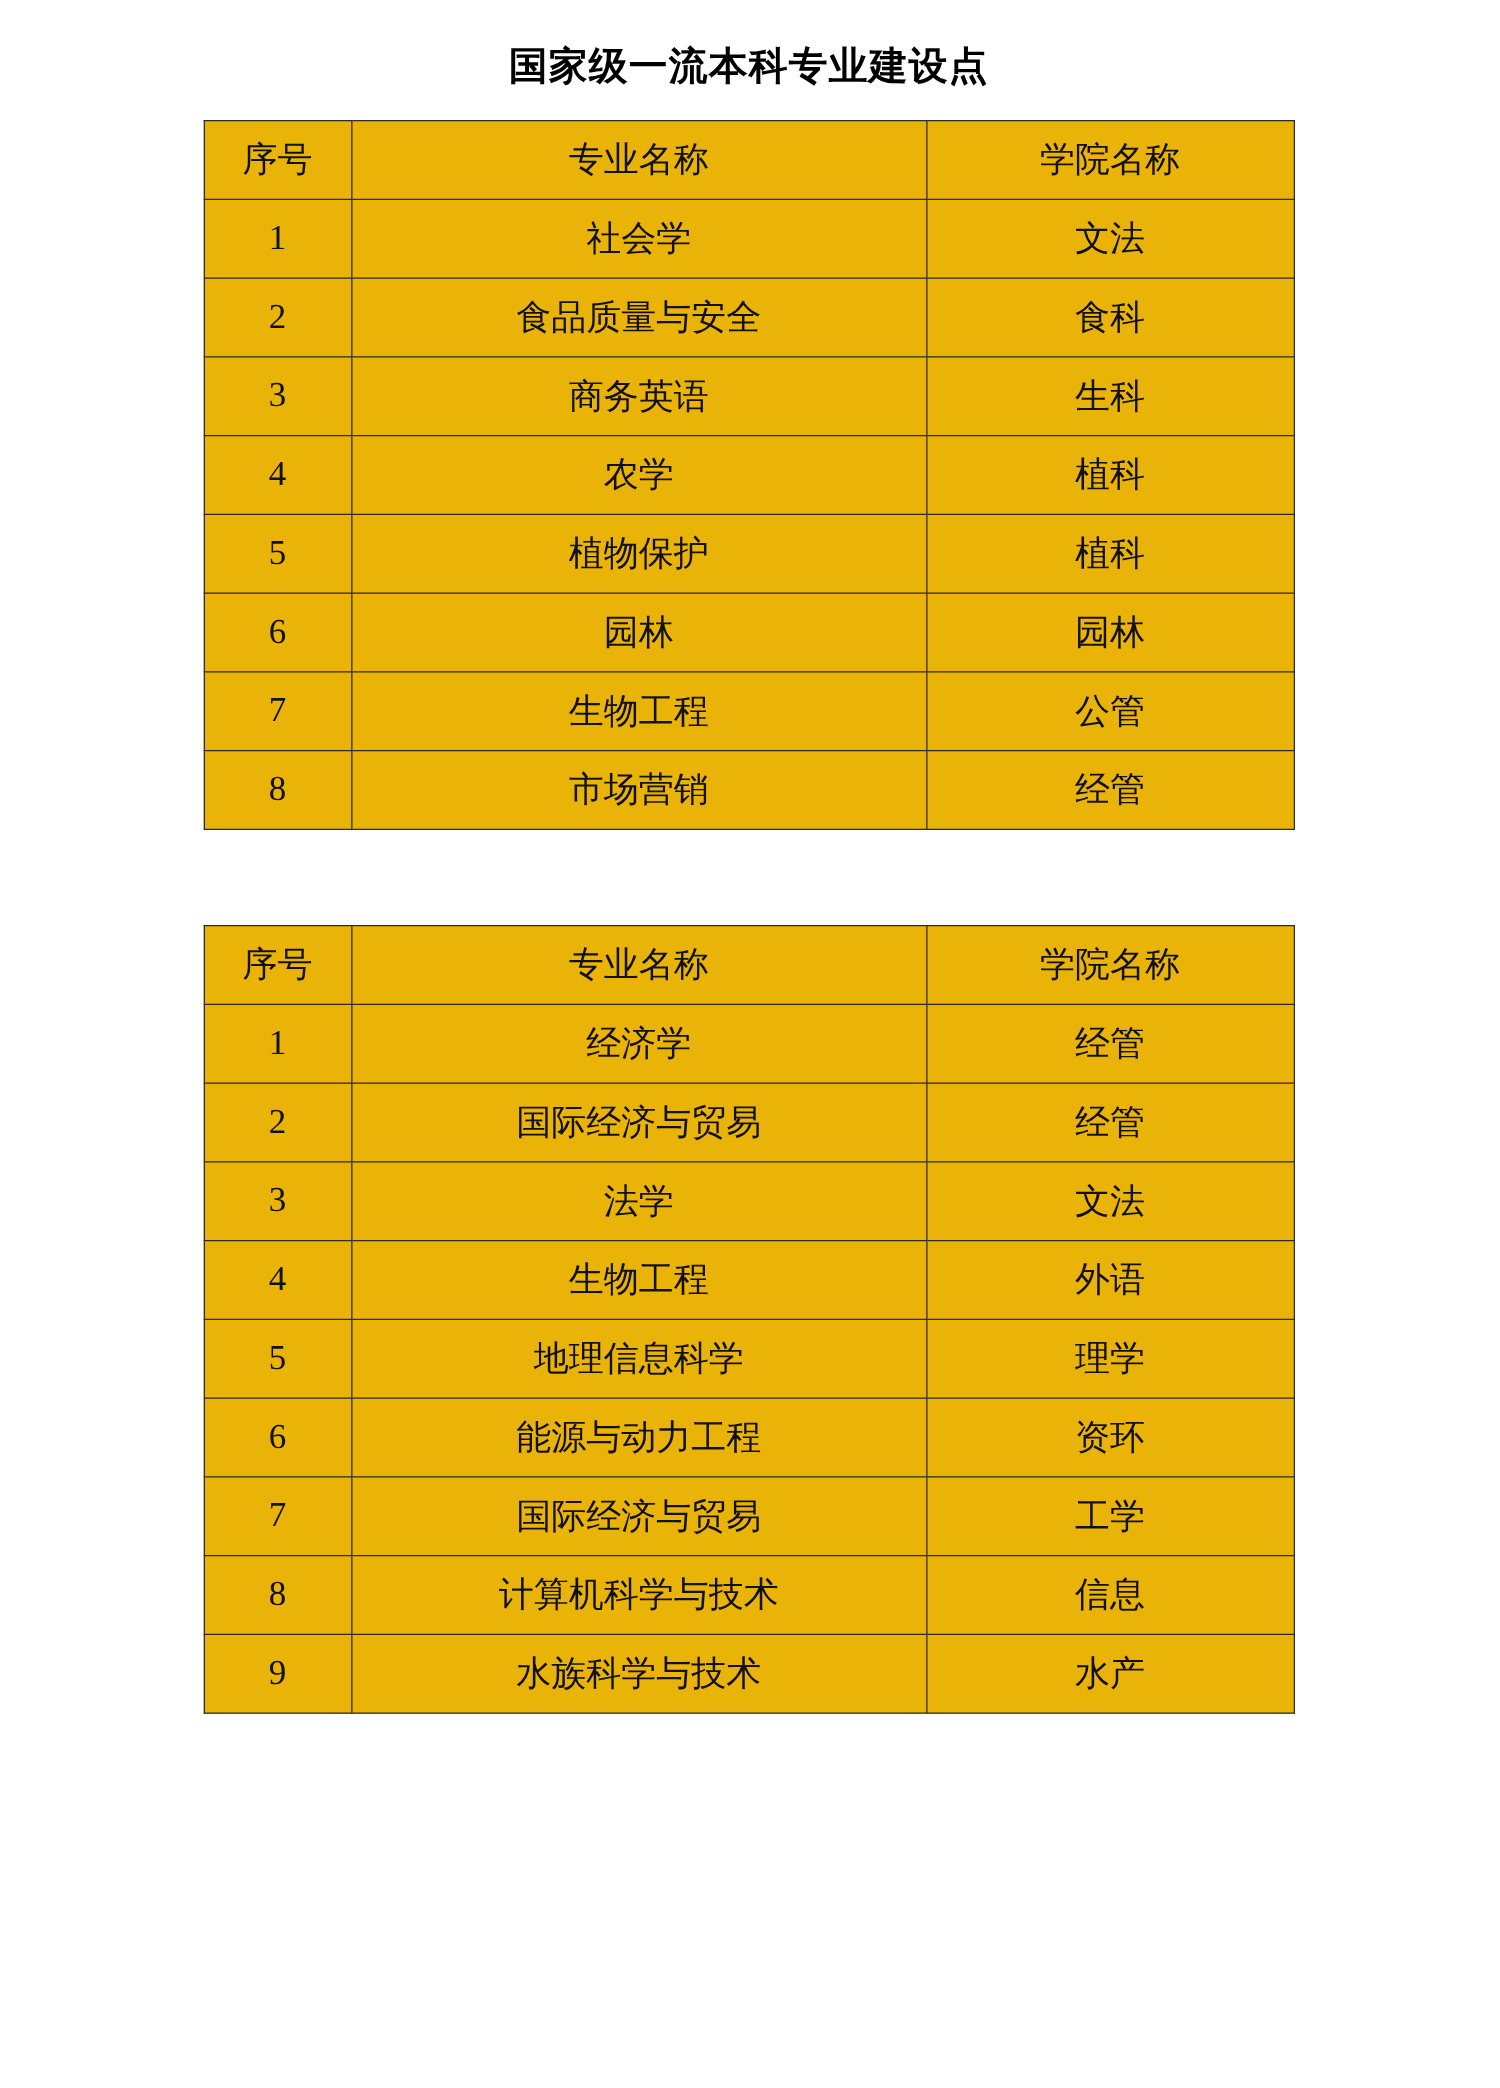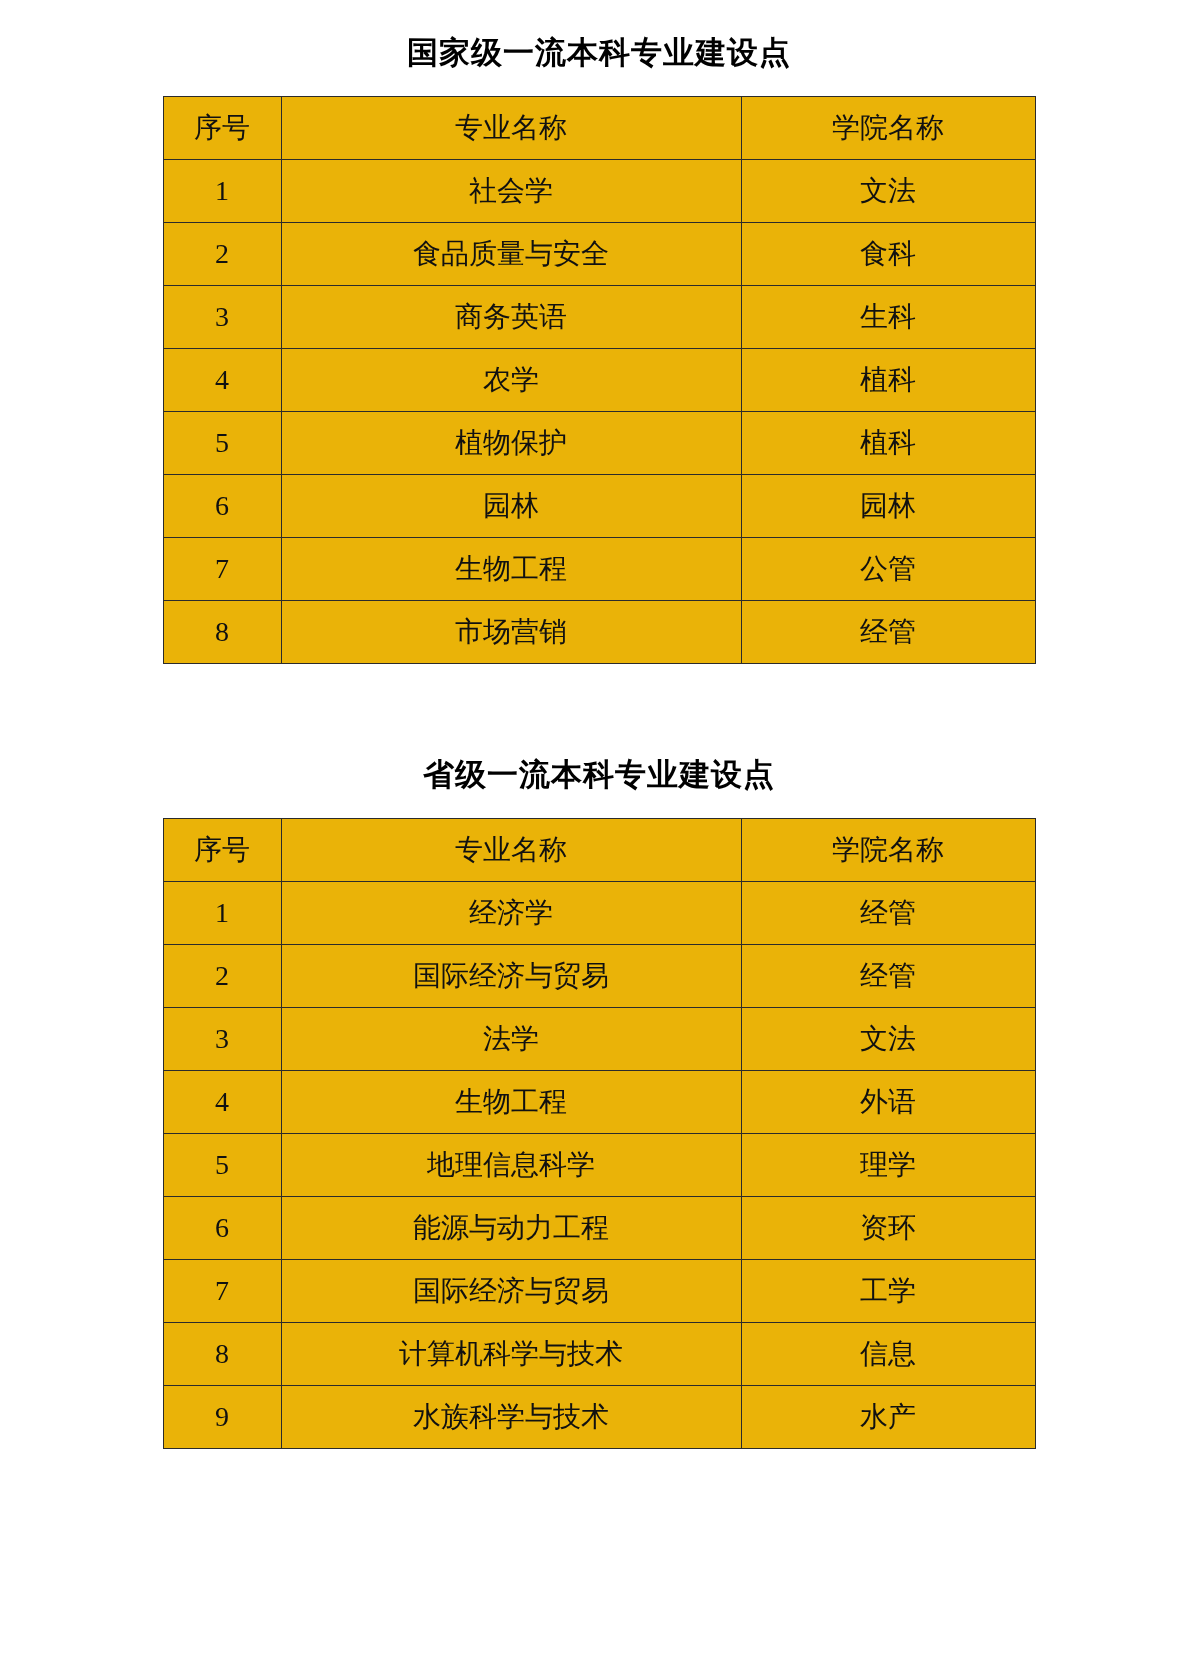--- a/index.html
+++ b/index.html
@@ -128,21 +128,20 @@
             <td>经管</td>
           </tr>
         </tbody>
       </table>
     </div>
   </div>
 
   <div class="gap"></div>
 
   <div class="section">
-    <h1 class="section-title">省级一流本科专业建设点</h1>
     <div class="table-wrap">
       <table class="data-table">
         <colgroup>
           <col class="c-index">
           <col class="c-major">
           <col class="c-college">
         </colgroup>
         <tbody>
           <tr class="header-row">
             <td>序号</td>

